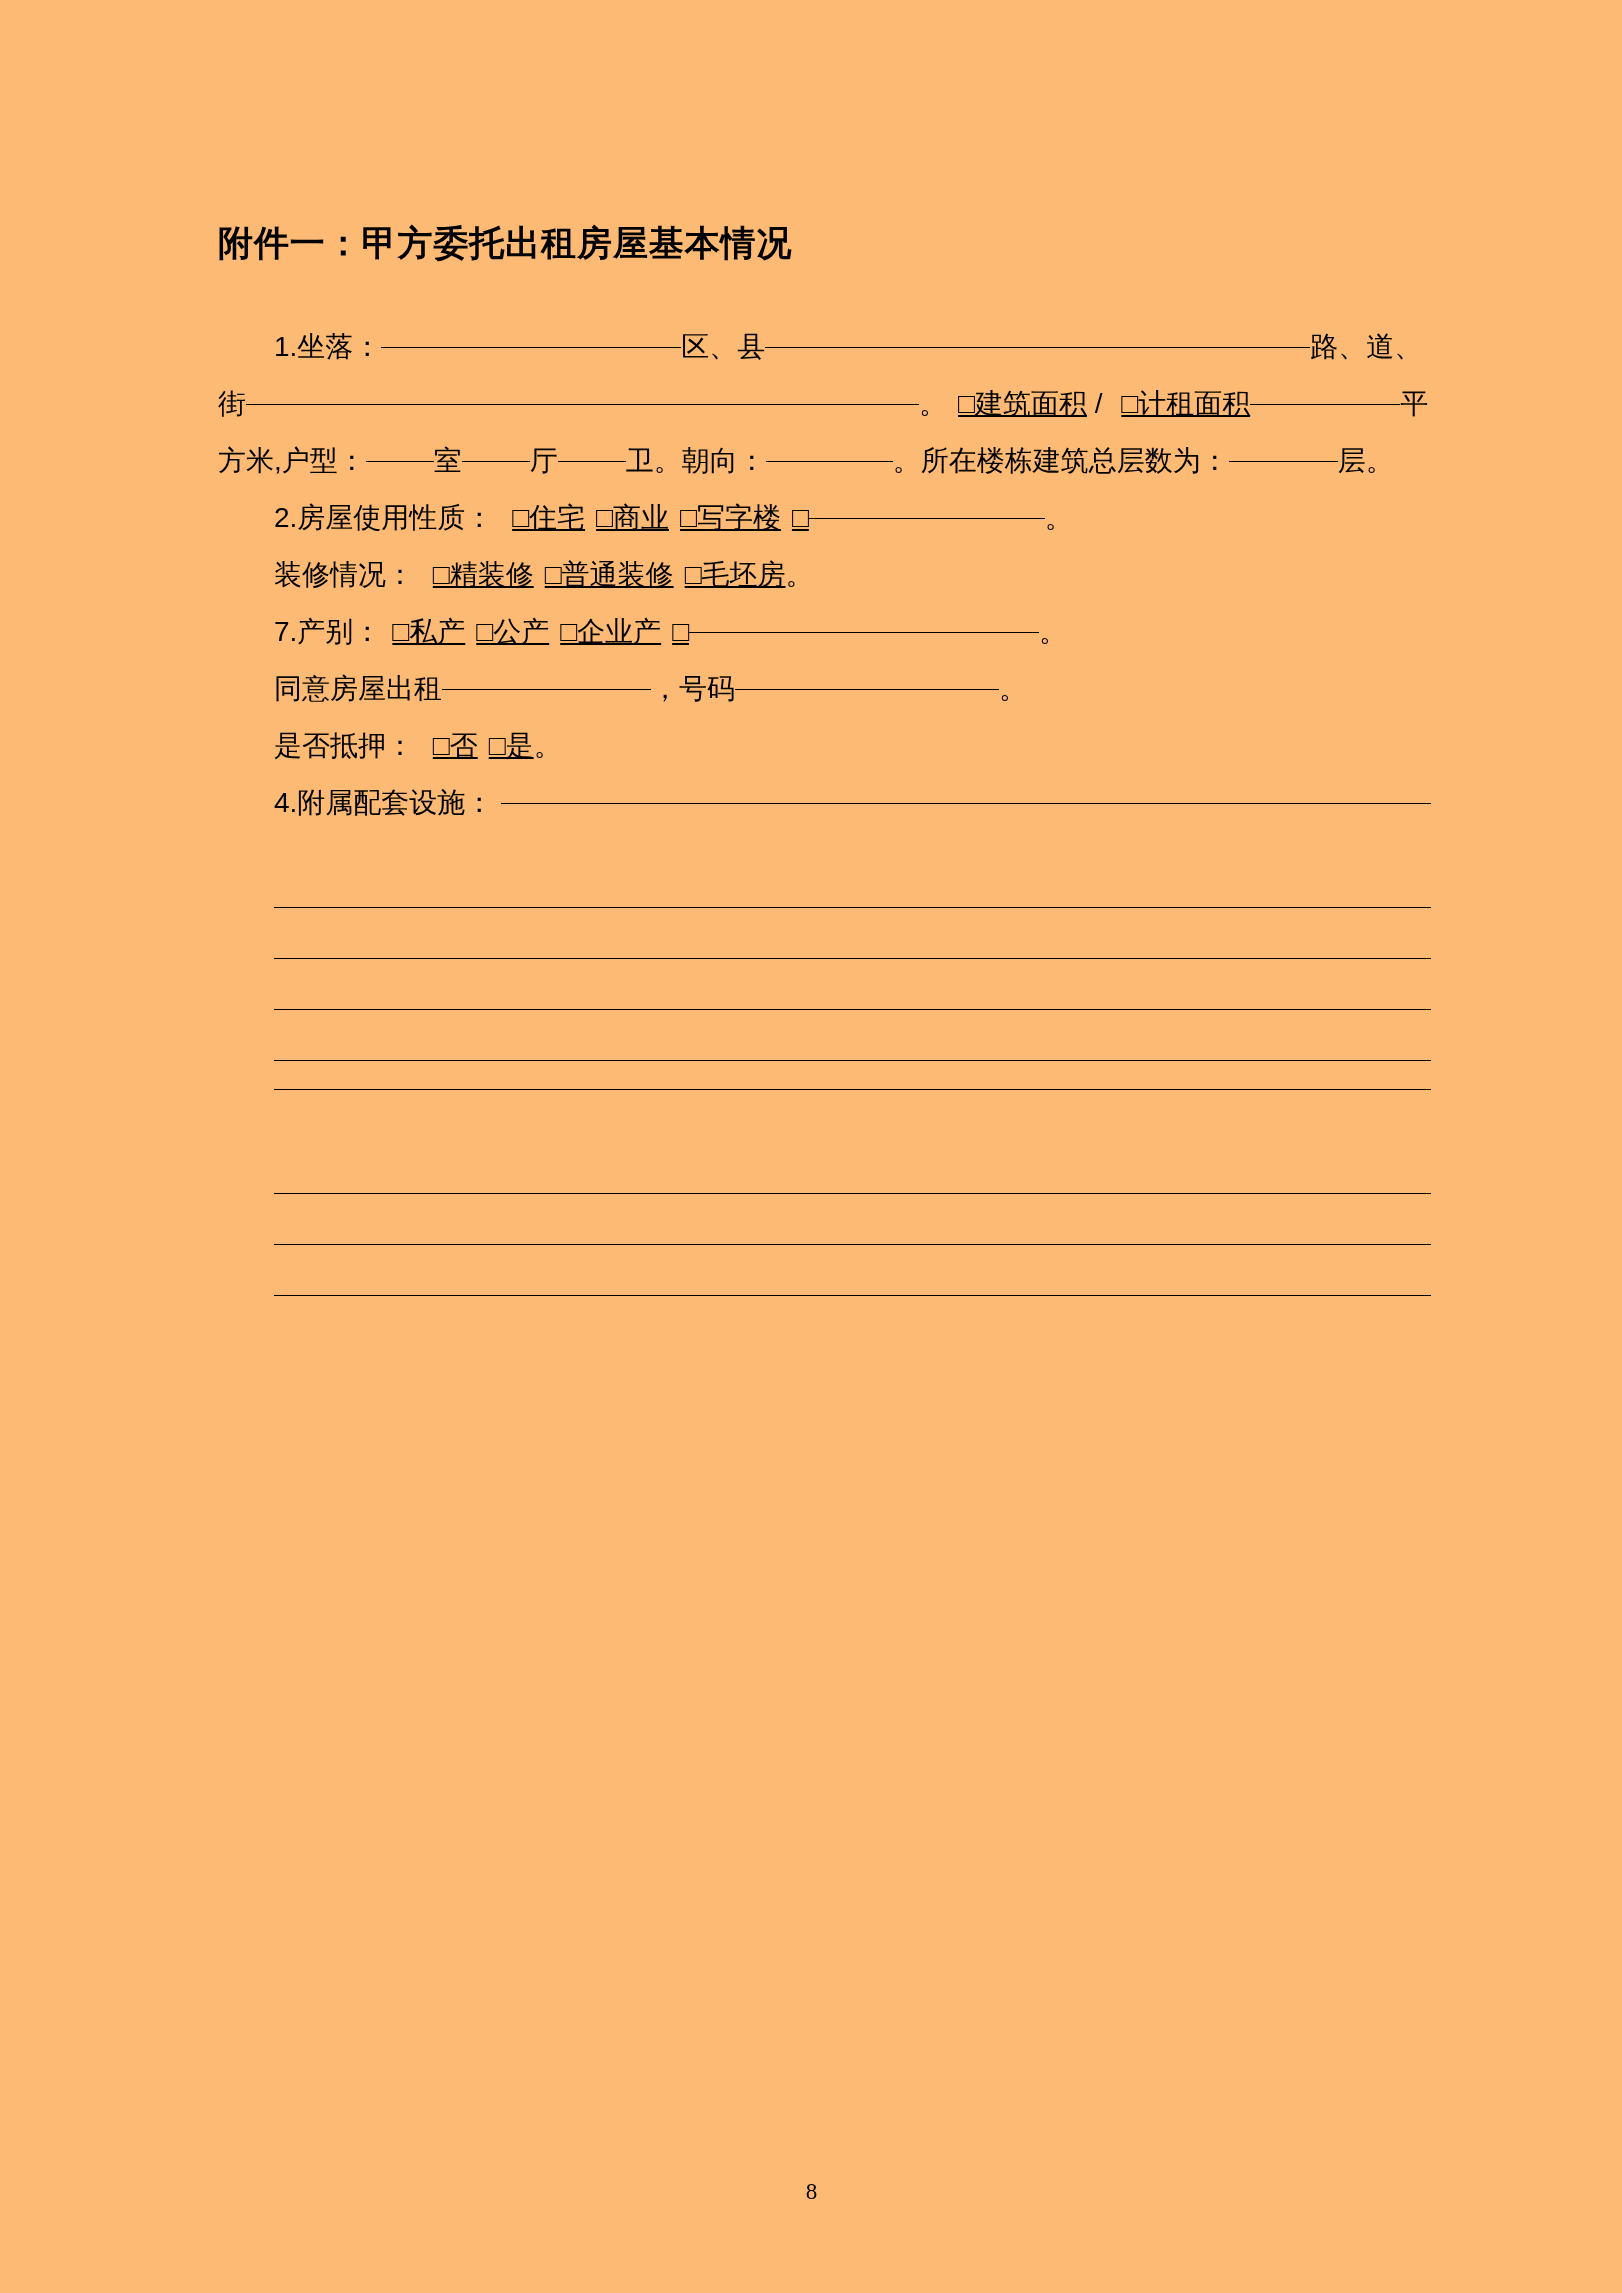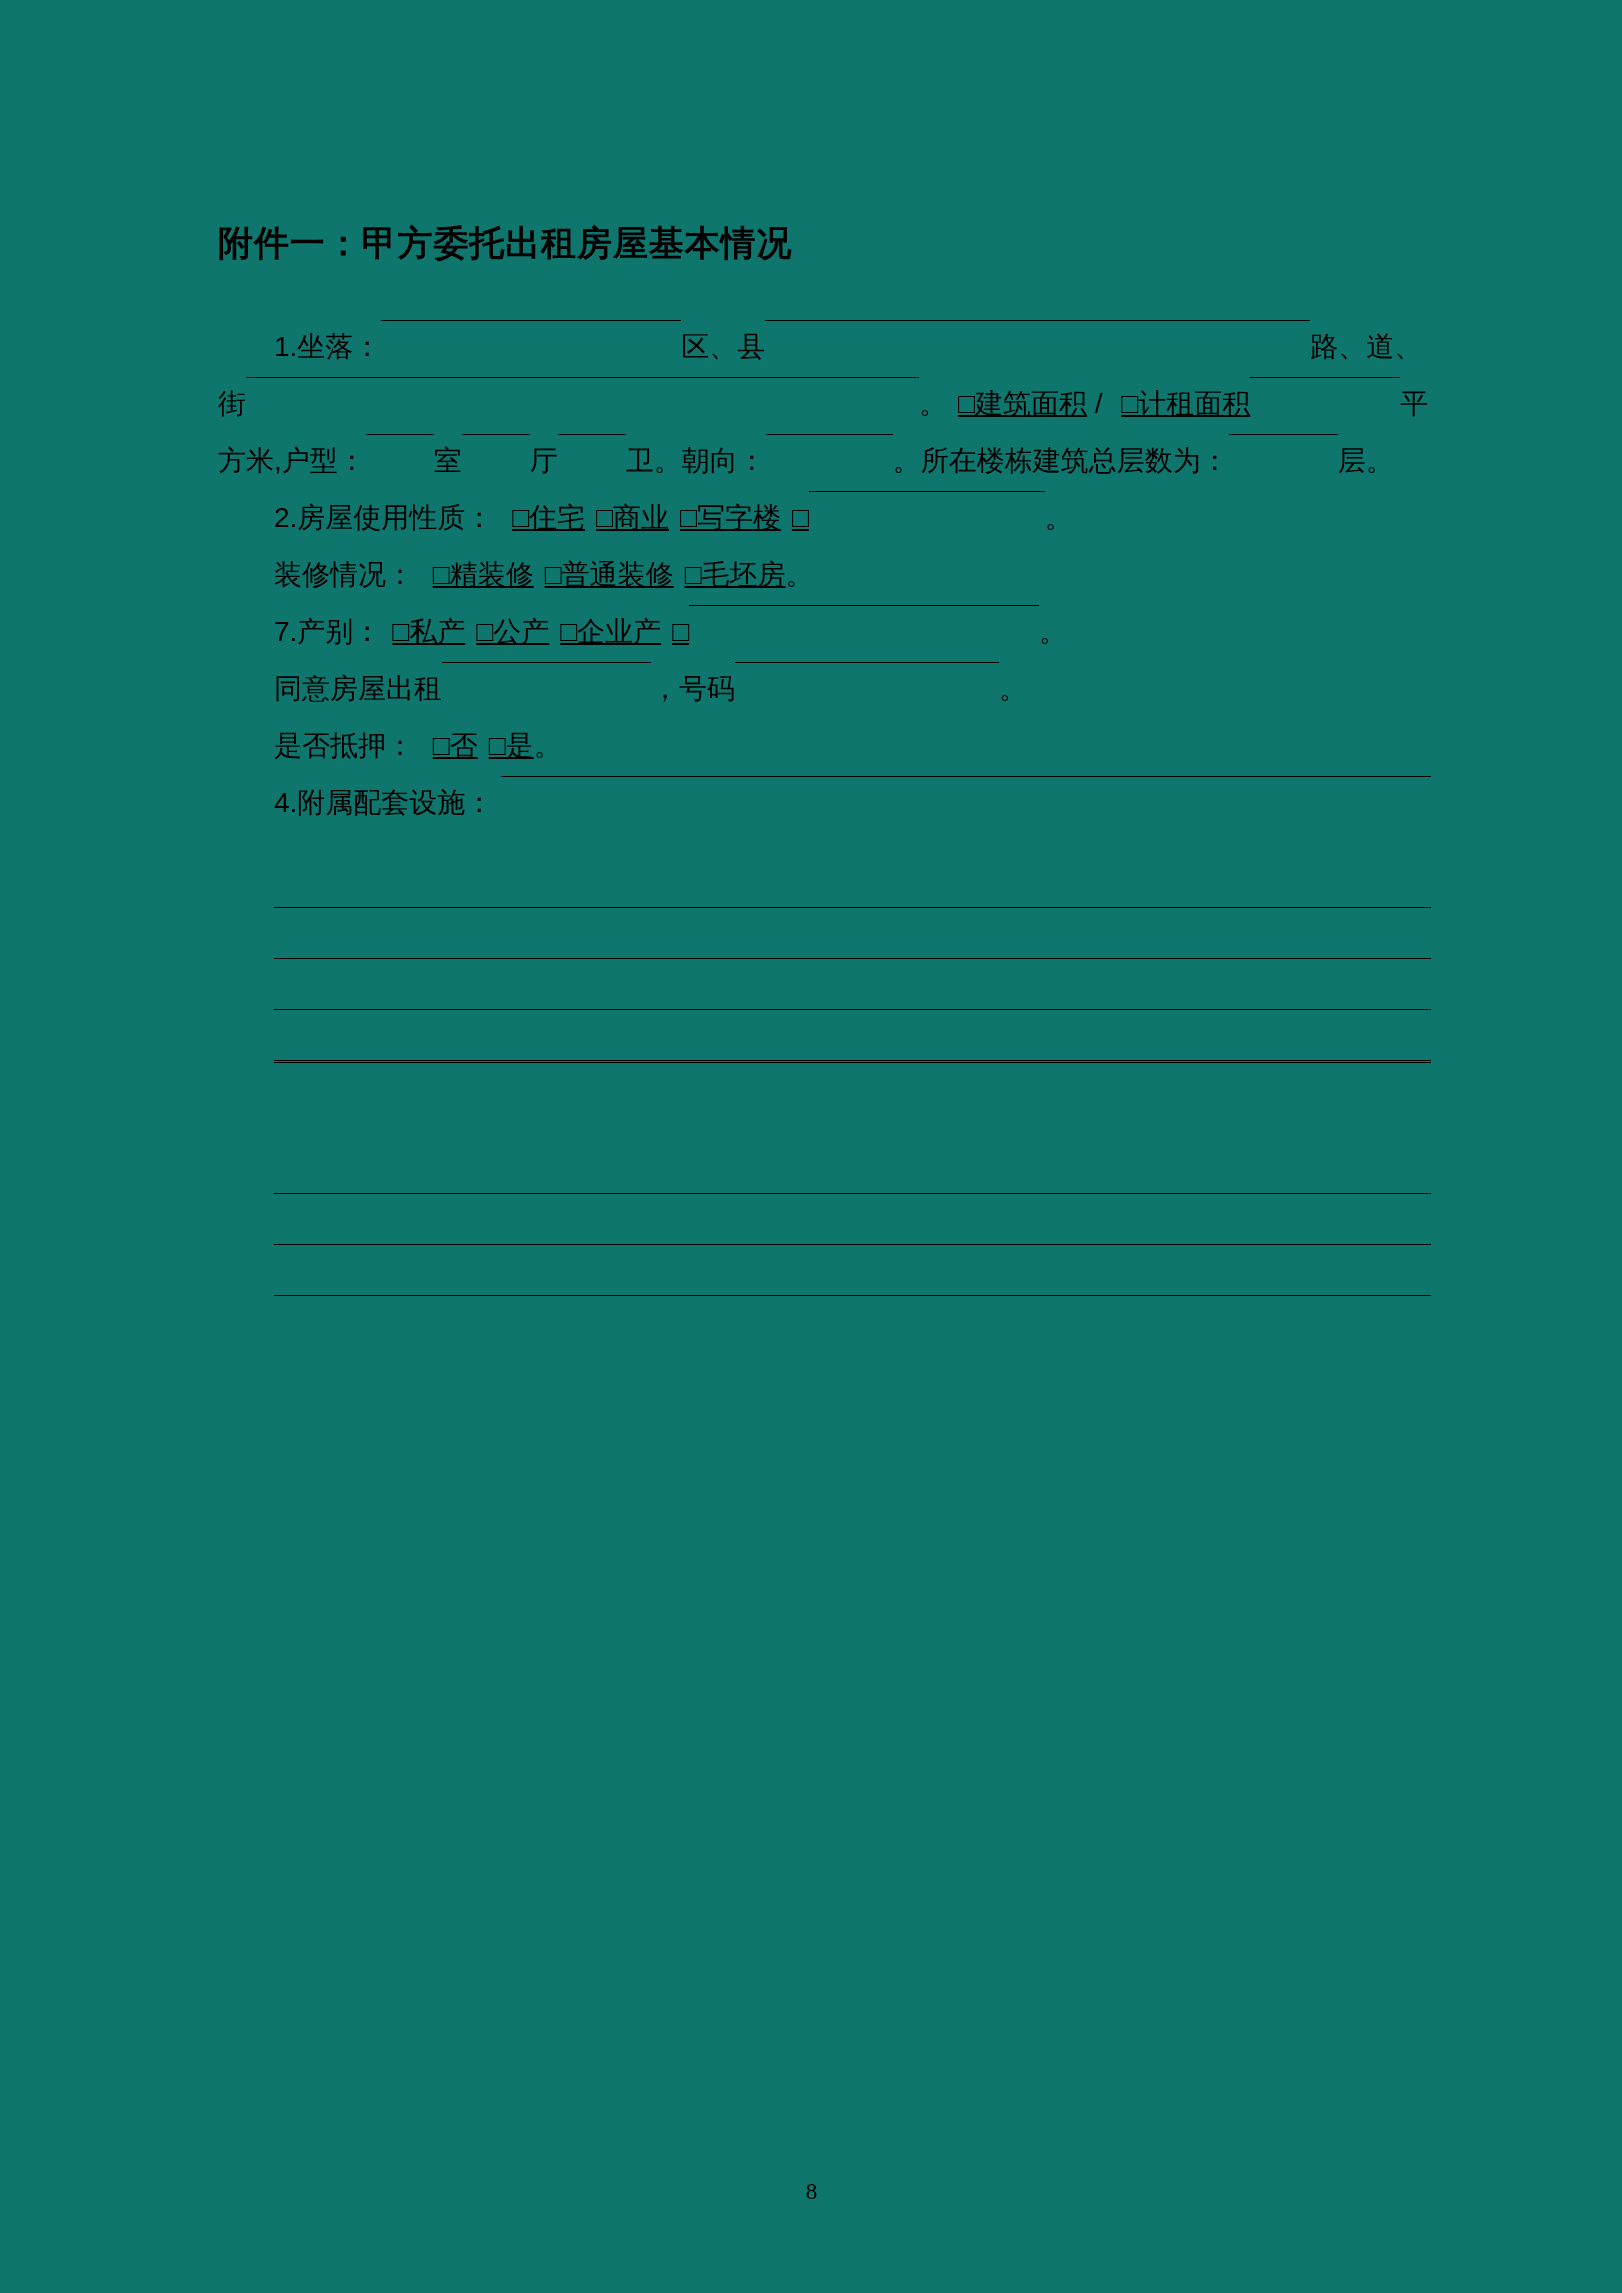--- a/index.html
+++ b/index.html
@@ -4,41 +4,41 @@
 <style>
   html, body {
     margin: 0;
     padding: 0;
     background: #ffffff;
   }
   .page {
     position: relative;
     width: 1623px;
     height: 2294px;
-    background: #0f766e;
+    background: #fdba74;
     color: #000000;
     font-family: "Liberation Sans", sans-serif;
     overflow: hidden;
   }
   .content {
     position: absolute;
     left: 218px;
     top: 221px;
     width: 1213px;
   }
   .title {
     font-size: 35px;
     font-weight: 700;
     line-height: 44px;
     margin: 0 0 53px 0;
     letter-spacing: 0.9px;
   }
   .line {
     display: flex;
-    align-items: flex-start;
+    align-items: center;
     font-size: 28px;
     line-height: 57px;
     min-height: 57px;
   }
   .line.indent { padding-left: 56px; }
   .seg-text, .seg-checkbox {
     flex: 0 0 auto;
     white-space: pre;
   }
   .seg-checkbox { margin-left: 11px; text-decoration: underline; }

